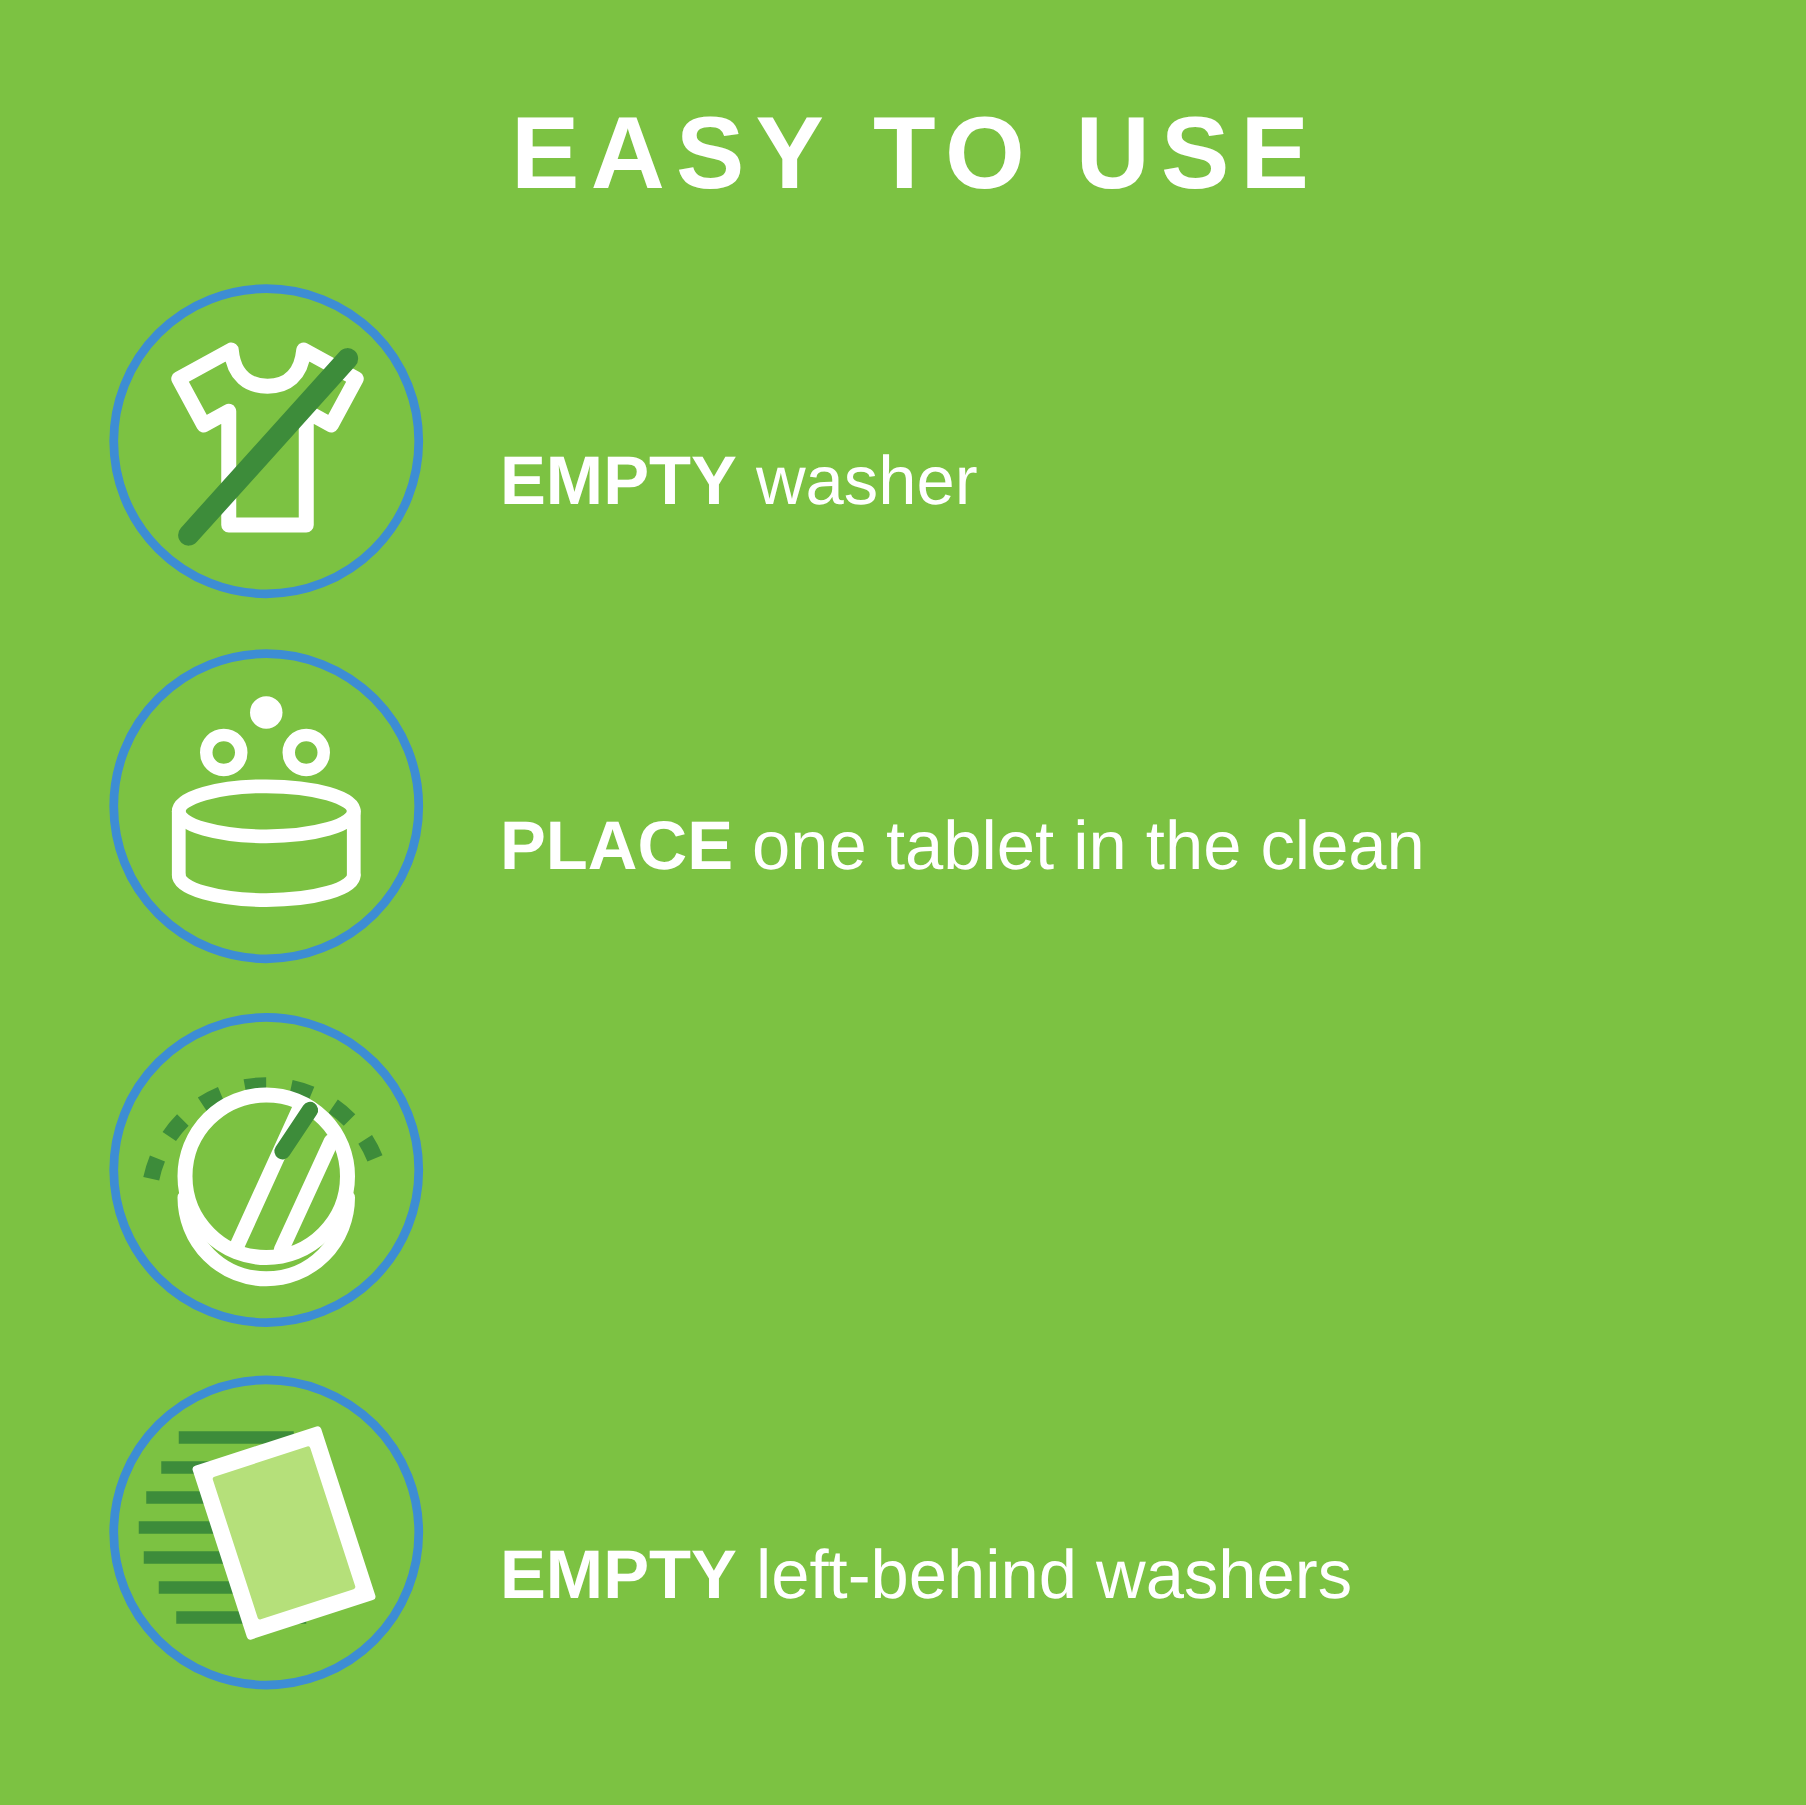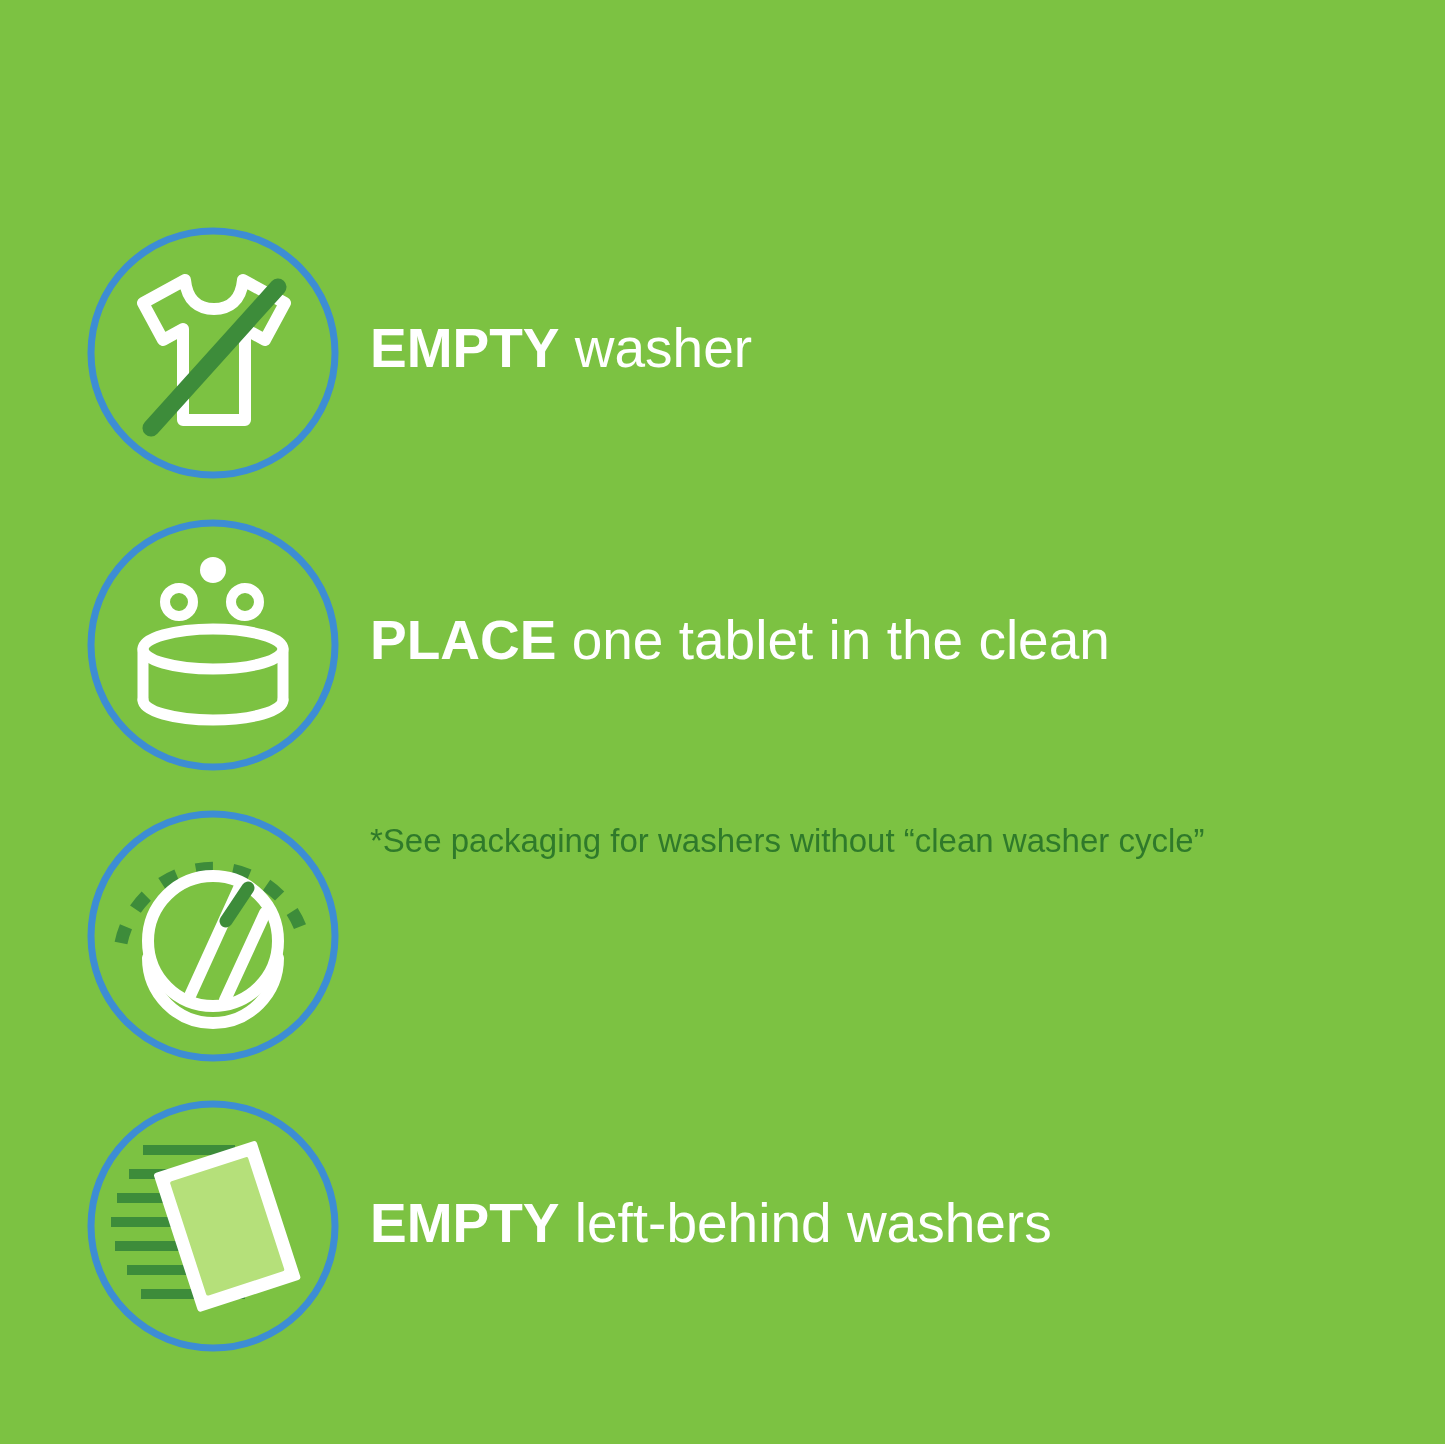--- a/index.html
+++ b/index.html
@@ -55,23 +55,24 @@
 
   .step-icon {
     position: absolute;
     left: 85px;
     width: 256px;
     height: 256px;
   }
 
   .step-text {
     position: absolute;
-    left: 370px;
+    left: 400px;
     width: 990px;
     color: #ffffff;
+    margin-top: 36px;
   }
 
   .step-line {
     font-size: 55px;
     line-height: 66px;
     color: #ffffff;
     font-weight: 400;
   }
   .step-line .kw {
     font-weight: 700;
@@ -103,20 +104,21 @@
   #step-3 .step-icon { top: 0; }
   #step-3 .step-text { top: 92px; }
 
   svg { display: block; overflow: visible; }
 </style>
 </head>
 <body>
 
 <div class="page">
 
+  <div class="title">EASY TO USE</div>
 
   <div class="steps">
 
     <div class="step" id="step-0">
       <div class="step-icon">
         <svg viewBox="0 0 256 256" width="256" height="256">
           <circle cx="128" cy="128" r="122" fill="none" stroke="#3d8dd4" stroke-width="7"></circle>
 
           <path d="M 100 55
                    L 58 78
@@ -173,21 +175,20 @@
           <circle cx="128" cy="133" r="65" fill="none" stroke="#ffffff" stroke-width="12"></circle>
           <path d="M 63 150 A 65 65 0 0 0 193 150" fill="none" stroke="#ffffff" stroke-width="12" stroke-linecap="round"></path>
 
           <line x1="104" y1="190" x2="155" y2="78" stroke="#ffffff" stroke-width="12" stroke-linecap="round"></line>
           <line x1="140" y1="192" x2="180" y2="105" stroke="#ffffff" stroke-width="12" stroke-linecap="round"></line>
 
           <line x1="141" y1="113" x2="163" y2="80" stroke="#3d8c3a" stroke-width="13" stroke-linecap="round"></line>
         </svg>
       </div>
       <div class="step-text">
-        <div class="step-note">*See packaging for washers without “clean washer cycle”</div>
       </div>
     </div>
 
     <div class="step" id="step-3">
       <div class="step-icon">
         <svg viewBox="0 0 256 256" width="256" height="256">
           <circle cx="128" cy="128" r="122" fill="none" stroke="#3d8dd4" stroke-width="7"></circle>
           <g stroke="#3d8c3a" stroke-width="10" stroke-linecap="butt">
             <line x1="58" y1="52" x2="150" y2="52"></line>
             <line x1="44" y1="76" x2="138" y2="76"></line>

